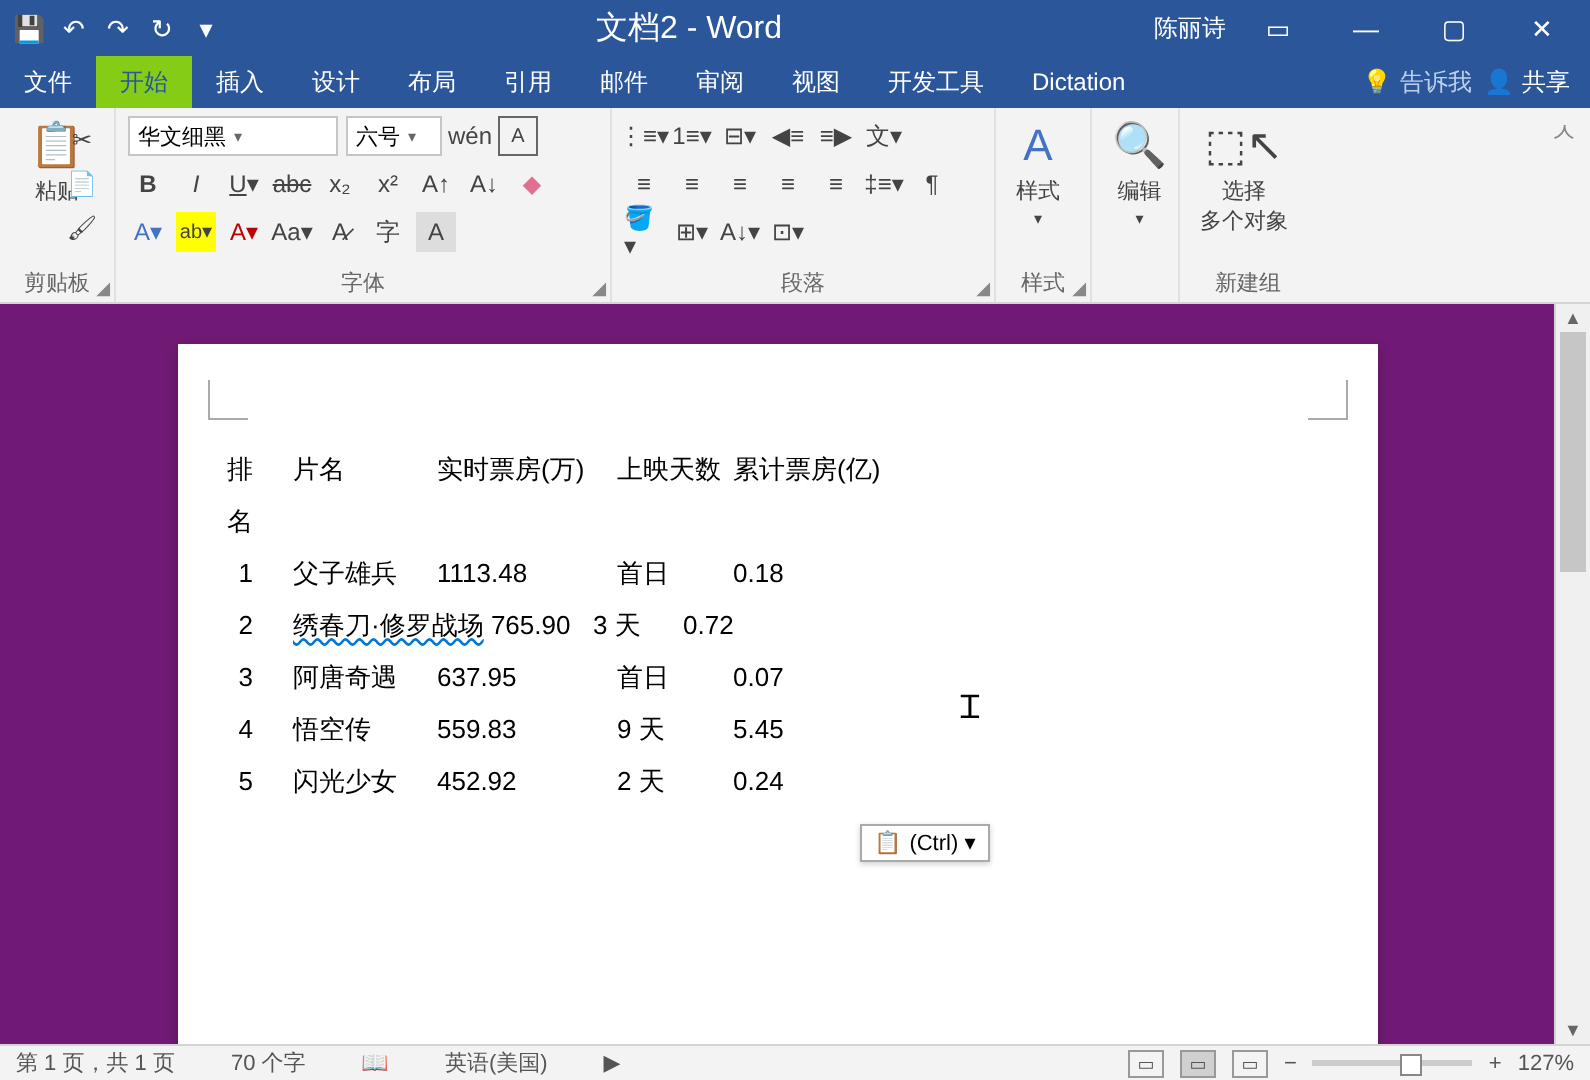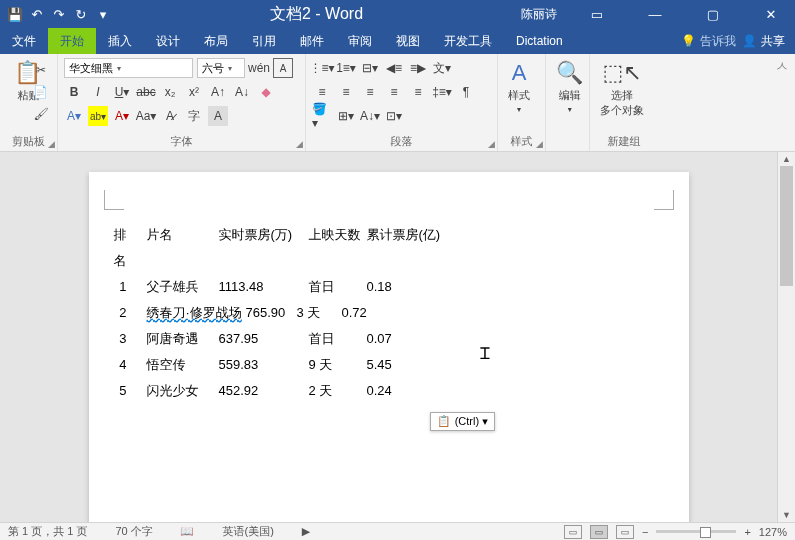--- a/index.html
+++ b/index.html
@@ -1,41 +1,41 @@
 <!DOCTYPE html>
 <html><head>
 <meta charset="utf-8">
 <style>
 *{margin:0;padding:0;box-sizing:border-box;font-family:"Microsoft YaHei","Segoe UI",sans-serif}
 body{width:795px;height:540px;background:#fff;overflow:hidden;position:relative;font-size:12px}
 .titlebar{height:28px;background:#2b579a;display:flex;align-items:center;color:#fff;padding:0 6px}
 .qat{display:flex;align-items:center;gap:4px}
 .qat span{width:18px;height:18px;display:flex;align-items:center;justify-content:center;font-size:13px}
 .title-center{flex:1;text-align:center;font-size:16px}
-.title-right{display:flex;align-items:center;gap:22px;font-size:12px}
+.title-right{display:flex;align-items:center;gap:8px;font-size:12px}
 .title-right .winbtn{width:36px;height:28px;display:flex;align-items:center;justify-content:center;font-size:13px}
 .tabs{height:26px;background:#2b579a;display:flex;align-items:center;color:#fff;font-size:12px}
 .tab{padding:0 12px;height:26px;display:flex;align-items:center;cursor:pointer}
 .tab.active{background:#84cc16;color:#2b579a}
 .tabs-right{margin-left:auto;display:flex;align-items:center;gap:6px;padding-right:10px}
 .tellme{color:#bcd0ec;display:flex;align-items:center;gap:4px}
 .share{display:flex;align-items:center;gap:4px}
 .ribbon{height:98px;background:#f3f3f3;border-bottom:1px solid #d4d4d4;display:flex}
 .group{border-right:1px solid #e1e1e1;padding:4px 6px 2px;display:flex;flex-direction:column;position:relative}
 .group-label{font-size:11px;color:#666;text-align:center;margin-top:auto;padding-top:2px}
 .group-body{flex:1;display:flex;align-items:flex-start}
 .btn-lg{display:flex;flex-direction:column;align-items:center;justify-content:center;gap:2px;padding:2px 4px;font-size:11px;color:#444}
 .btn-lg .ico{font-size:22px}
 .dlg-launcher{position:absolute;right:2px;bottom:2px;font-size:9px;color:#888;cursor:pointer}
 .font-controls{display:flex;flex-direction:column;gap:4px}
 .row{display:flex;align-items:center;gap:4px}
 .combo{height:20px;border:1px solid #c6c6c6;background:#fff;display:flex;align-items:center;padding:0 4px;font-size:11px}
 .combo .arrow{font-size:8px;margin-left:4px;color:#666}
 .sbtn{width:20px;height:20px;display:flex;align-items:center;justify-content:center;font-size:12px;color:#444}
-.doc-area{position:absolute;top:152px;left:0;right:18px;bottom:18px;background:#e5e5e5;display:flex;justify-content:center;overflow:hidden}
+.doc-area{position:absolute;top:152px;left:0;right:18px;bottom:18px;background:#701a75;display:flex;justify-content:center;overflow:hidden}
 .page{background:#fff;box-shadow:0 2px 6px rgba(0,0,0,0.2);width:600px;min-height:700px;padding:50px 18px 18px;position:relative;margin-top:20px}
 .page-corner-l{position:absolute;left:15px;top:18px;width:20px;height:20px;border-left:1px solid #aaa;border-bottom:1px solid #aaa}
 .page-corner-r{position:absolute;right:15px;top:18px;width:20px;height:20px;border-right:1px solid #aaa;border-bottom:1px solid #aaa}
 .content{font-family:"STXihei","华文细黑",sans-serif;font-size:13px;color:#000;line-height:2}
 .tbl{margin-left:0}
 .trow{display:flex}
 .trow span{display:inline-block}
 .c1{width:40px;text-align:right;padding-right:20px}
 .c2{width:72px}
 .c3{width:90px}
@@ -107,21 +107,21 @@
       </div>
     </div>
     <div class="group-label">剪贴板</div>
     <div class="dlg-launcher">◢</div>
   </div>
 
   <div class="group" style="width:248px">
     <div class="group-body">
         <div class="font-controls">
       <div class="row">
-        <div class="combo" style="width:129px">
+        <div class="combo" style="width:105px">
               <span>华文细黑</span>
               <span class="arrow">▾</span>
             </div>
         <div class="combo" style="width:48px">
               <span>六号</span>
               <span class="arrow">▾</span>
             </div>
         <span class="sbtn">wén</span>
         <span class="sbtn" style="border:1px solid #666;font-size:10px">A</span>
       </div>

